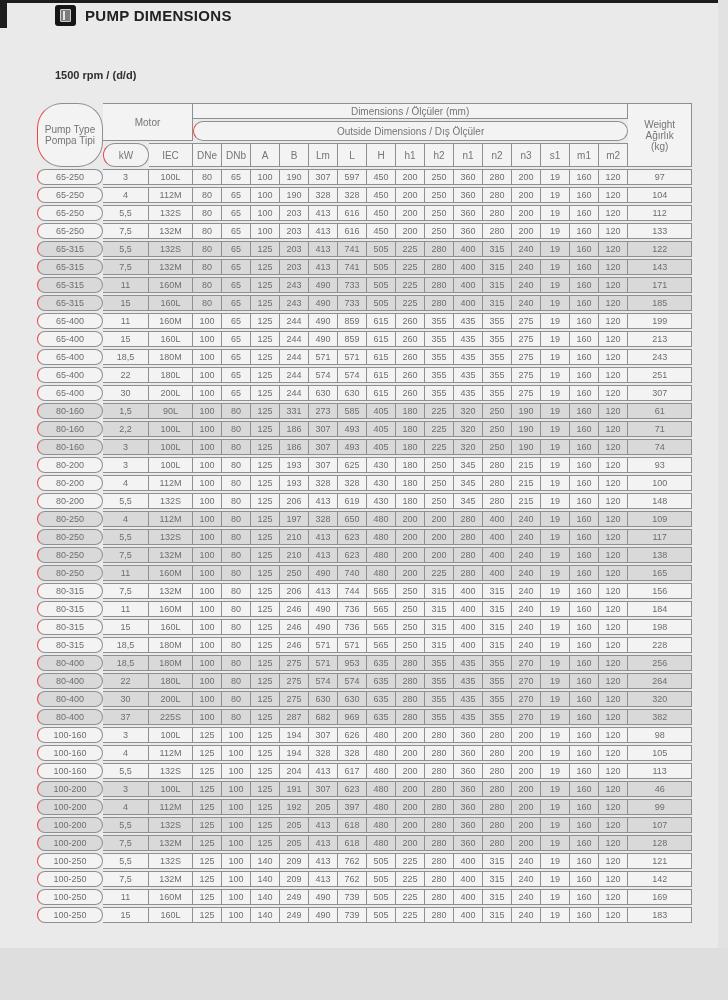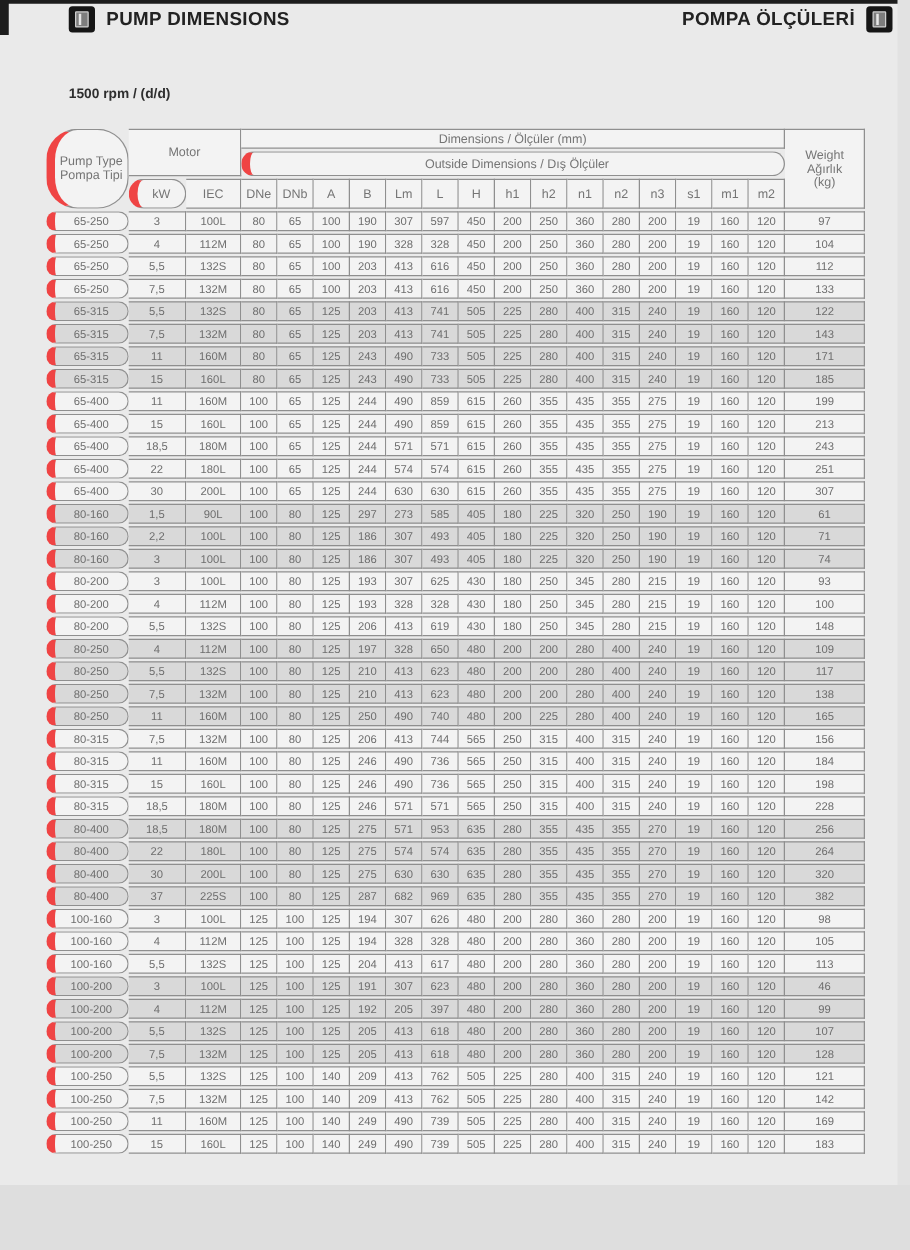--- a/index.html
+++ b/index.html
@@ -44,21 +44,21 @@
   col.c-kw { width: 46px; }
   col.c-iec { width: 44px; }
   col.c-dim { width: 29px; }
   col.c-weight { width: 64px; }
 
   th, td {
     border-top: 1px solid #8f8f8f; border-bottom: 1px solid #8f8f8f; border-right: 1px solid #8f8f8f;
     font-weight: normal; text-align: center; vertical-align: middle;
     padding: 0 1px; background: #f3f3f3;
   }
-  th:first-child, td:first-child { border-left: 7px solid #ef4444; border-radius: 25px; }
+  th:first-child, td:first-child { border-left: 1px solid #ef4444; border-radius: 25px; }
   thead th { color: #757575; font-size: 10px; }
   thead tr.hr1 th { height: 16px; }
   thead tr.hr2 th { height: 20px; }
   thead tr.hr3 th { height: 24px; }
   th.span-label { line-height: 11px; }
   tbody td { height: 14px; line-height: 14px; }
   tbody tr.shaded td { background: #d9d9d9; }
 </style>
 </head>
 <body>
@@ -67,26 +67,20 @@
   <div class="top-rule"></div>
   <div class="right-strip"></div>
   <div class="left-edge-bar"></div>
 
   <div class="page-header">
     <div class="h-group">
       <span class="icon-box">
           <span class="icon-glyph"></span>
         </span>
       <span class="page-title">PUMP DIMENSIONS</span>
-    </div>
-    <div class="h-group">
-      <span class="page-title">POMPA ÖLÇÜLERİ</span>
-      <span class="icon-box">
-          <span class="icon-glyph"></span>
-        </span>
     </div>
   </div>
 
   <div class="speed-subtitle">1500 rpm / (d/d)</div>
 
   <table class="dims">
     <colgroup>
       <col class="c-pump">
         <col class="c-kw">
         <col class="c-iec">
@@ -418,21 +412,21 @@
           <td>120</td>
           <td>307</td>
         </tr>
         <tr class="shaded">
           <td>80-160</td>
           <td>1,5</td>
           <td>90L</td>
           <td>100</td>
           <td>80</td>
           <td>125</td>
-          <td>297</td>
+          <td>331</td>
           <td>273</td>
           <td>585</td>
           <td>405</td>
           <td>180</td>
           <td>225</td>
           <td>320</td>
           <td>250</td>
           <td>190</td>
           <td>19</td>
           <td>160</td>

